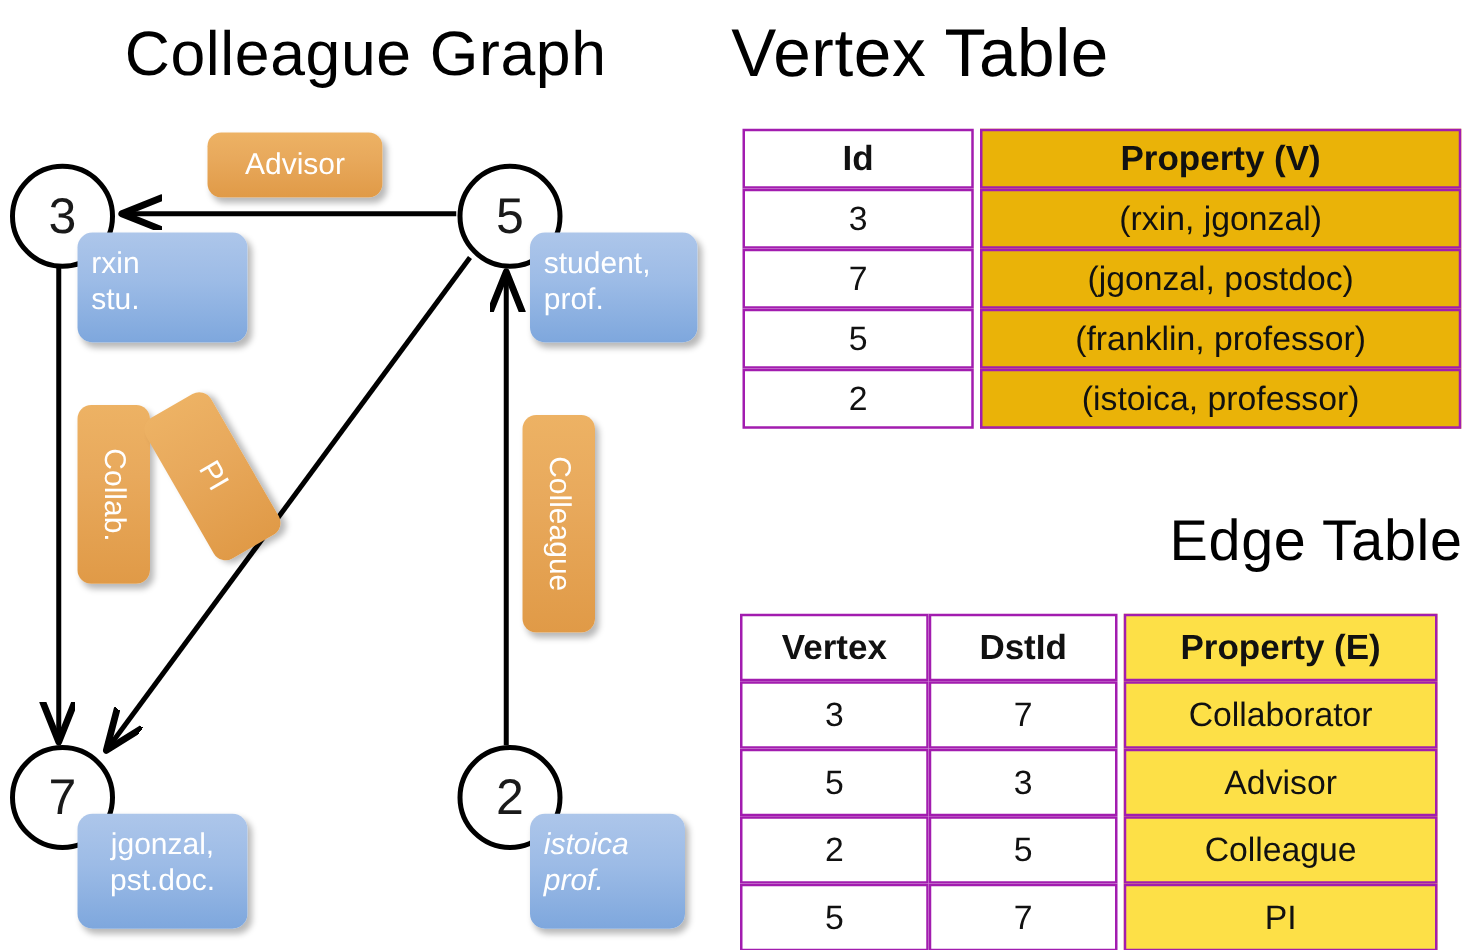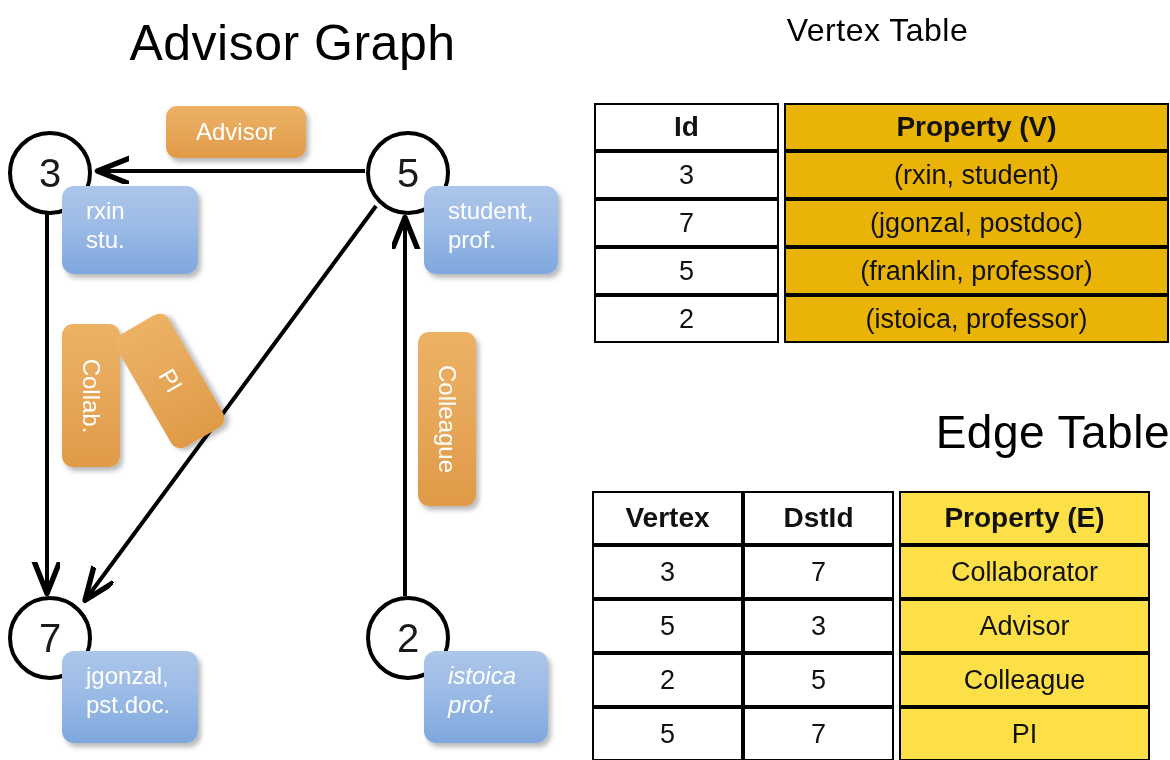--- a/index.html
+++ b/index.html
@@ -33,22 +33,22 @@
   }
   #title-property-graph {
     left: 0; top: 14px;
     width: 585px;
     text-align: center;
     font-size: 50px;
   }
   #title-vertex-table {
     left: 585px; top: 12px;
     width: 585px;
-    text-align: center;
-    font-size: 32px;
+    text-align: left;
+    font-size: 54px;
   }
   #title-edge-table {
     left: 585px; top: 405px;
     width: 585px;
     text-align: right;
     font-size: 46px;
   }
 
   
   .graph-svg {
@@ -83,28 +83,28 @@
   
   .prop-box {
     position: absolute;
     border-radius: 12px;
     background: linear-gradient(to bottom, #adc6ea 0%, #9cbbe6 45%, #7ea7dd 100%);
     box-shadow: 3px 4px 5px rgba(0,0,0,0.28);
     color: #ffffff;
     font-size: 24px;
     font-weight: 300;
     line-height: 1.22;
-    padding: 10px 24px;
+    padding: 10px 11px;
     box-sizing: border-box;
     z-index: 8;
     font-family: "Liberation Sans", sans-serif;
   }
   #prop-rxin     { left: 62px;  top: 186px; width: 136px; height: 88px; }
   #prop-franklin { left: 424px; top: 186px; width: 134px; height: 88px; }
-  #prop-jgonzal  { left: 62px;  top: 651px; width: 136px; height: 92px; }
+  #prop-jgonzal  { left: 62px;  top: 651px; width: 136px; height: 92px; text-align: center; }
   #prop-istoica  { left: 424px; top: 651px; width: 124px; height: 92px; font-style: italic; }
 
   
   .edge-label {
     position: absolute;
     border-radius: 11px;
     background: linear-gradient(to bottom, #edb264 0%, #e8a95c 40%, #e09a47 100%);
     box-shadow: 3px 4px 5px rgba(0,0,0,0.28);
     color: #ffffff;
     font-size: 24px;
@@ -140,21 +140,21 @@
   }
 
   
   .tbl {
     position: absolute;
     border-collapse: separate;
     border-spacing: 0;
     font-family: "Liberation Sans", sans-serif;
   }
   .tbl td {
-    border: 2px solid #000000;
+    border: 2px solid #a21caf;
     text-align: center;
     font-size: 27px;
     font-weight: 300;
     color: #111111;
     padding: 0;
     height: 48px;
     box-sizing: border-box;
     background: #ffffff;
   }
   .tbl td.hdr {
@@ -173,21 +173,21 @@
   #edge-table td.srccol,
   #edge-table td.dstcol { width: 151px; }
   #edge-table td.eprop  { width: 251px; background: #fde047; }
   #edge-table td { height: 54px; }
 </style>
 </head>
 <body>
 
 <div class="stage">
 
-  <div class="title" id="title-property-graph">Advisor Graph</div>
+  <div class="title" id="title-property-graph">Colleague Graph</div>
   <div class="title" id="title-vertex-table">Vertex Table</div>
   <div class="title" id="title-edge-table">Edge Table</div>
 
   <svg class="graph-svg" viewBox="0 0 585 760" xmlns="http://www.w3.org/2000/svg">
     <defs>
       <marker id="arrowhead" markerWidth="9" markerHeight="9" refX="7.6" refY="3.2" orient="auto" markerUnits="strokeWidth">
         <path d="M0,0 L8,3.2 L0,6.4" fill="none" stroke="#000" stroke-width="1.35" stroke-linecap="round" stroke-linejoin="round"></path>
       </marker>
     </defs>
 
@@ -238,21 +238,21 @@
   <table class="tbl" id="vertex-table">
     <tbody>
         <tr>
       <td class="idcol hdr">Id</td>
       <td class="gapcol"></td>
       <td class="vprop hdr">Property (V)</td>
     </tr>
     <tr>
       <td class="idcol">3</td>
       <td class="gapcol"></td>
-      <td class="vprop">(rxin, student)</td>
+      <td class="vprop">(rxin, jgonzal)</td>
     </tr>
     <tr>
       <td class="idcol">7</td>
       <td class="gapcol"></td>
       <td class="vprop">(jgonzal, postdoc)</td>
     </tr>
     <tr>
       <td class="idcol">5</td>
       <td class="gapcol"></td>
       <td class="vprop">(franklin, professor)</td>

